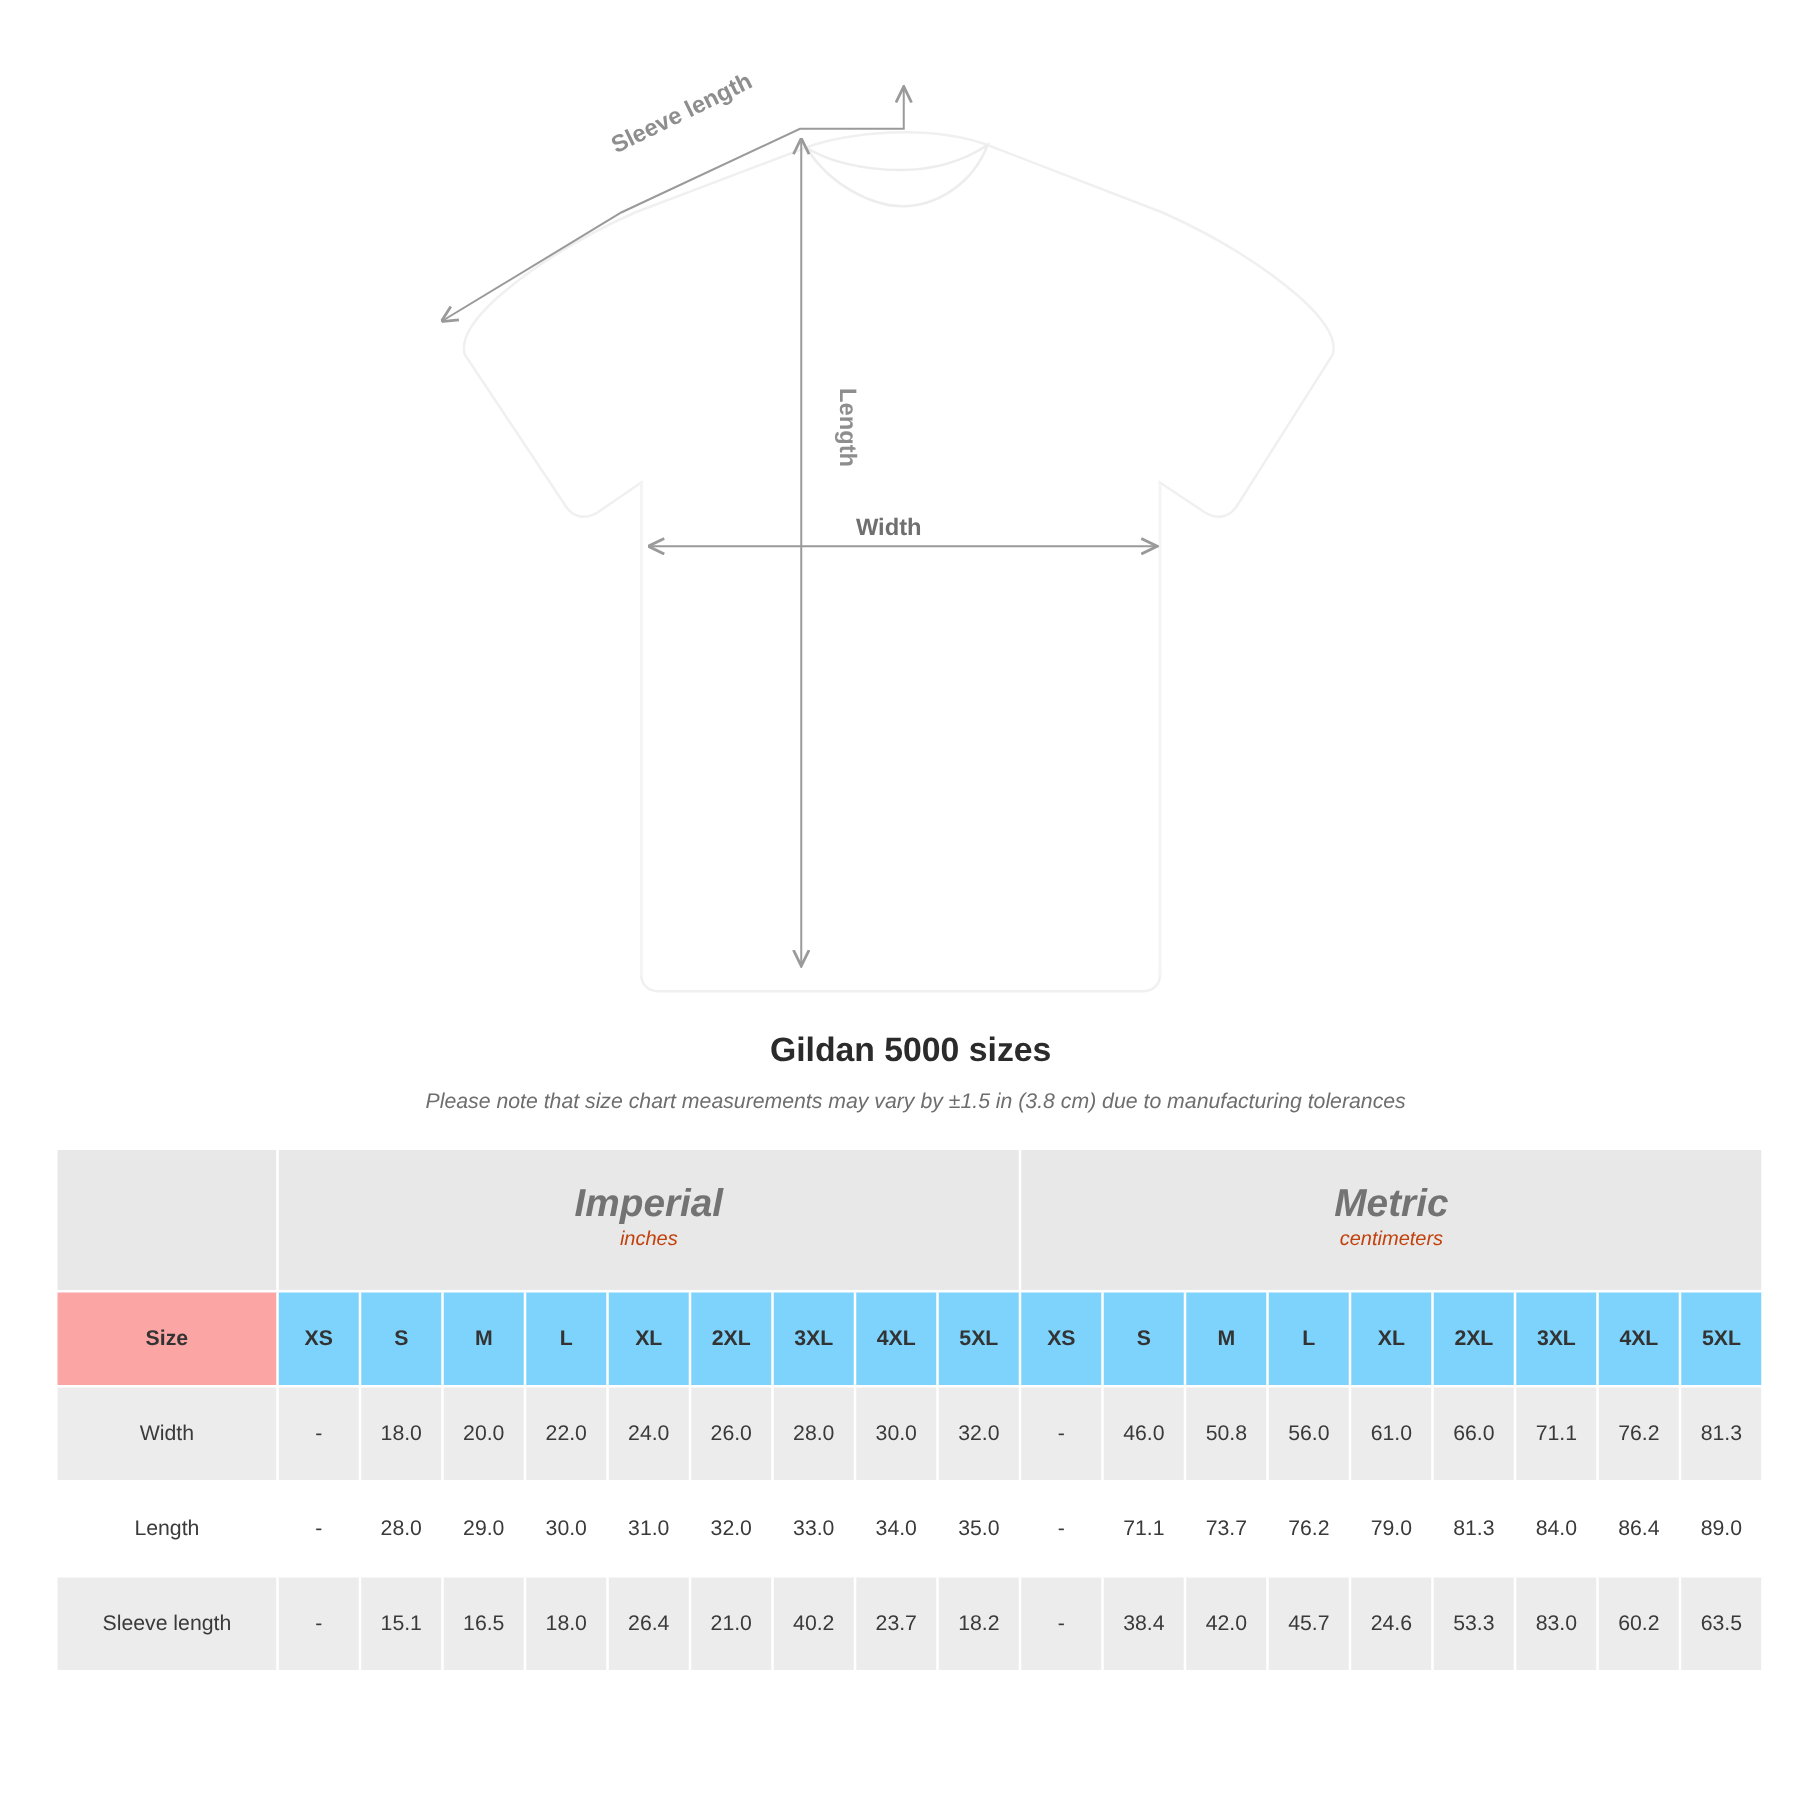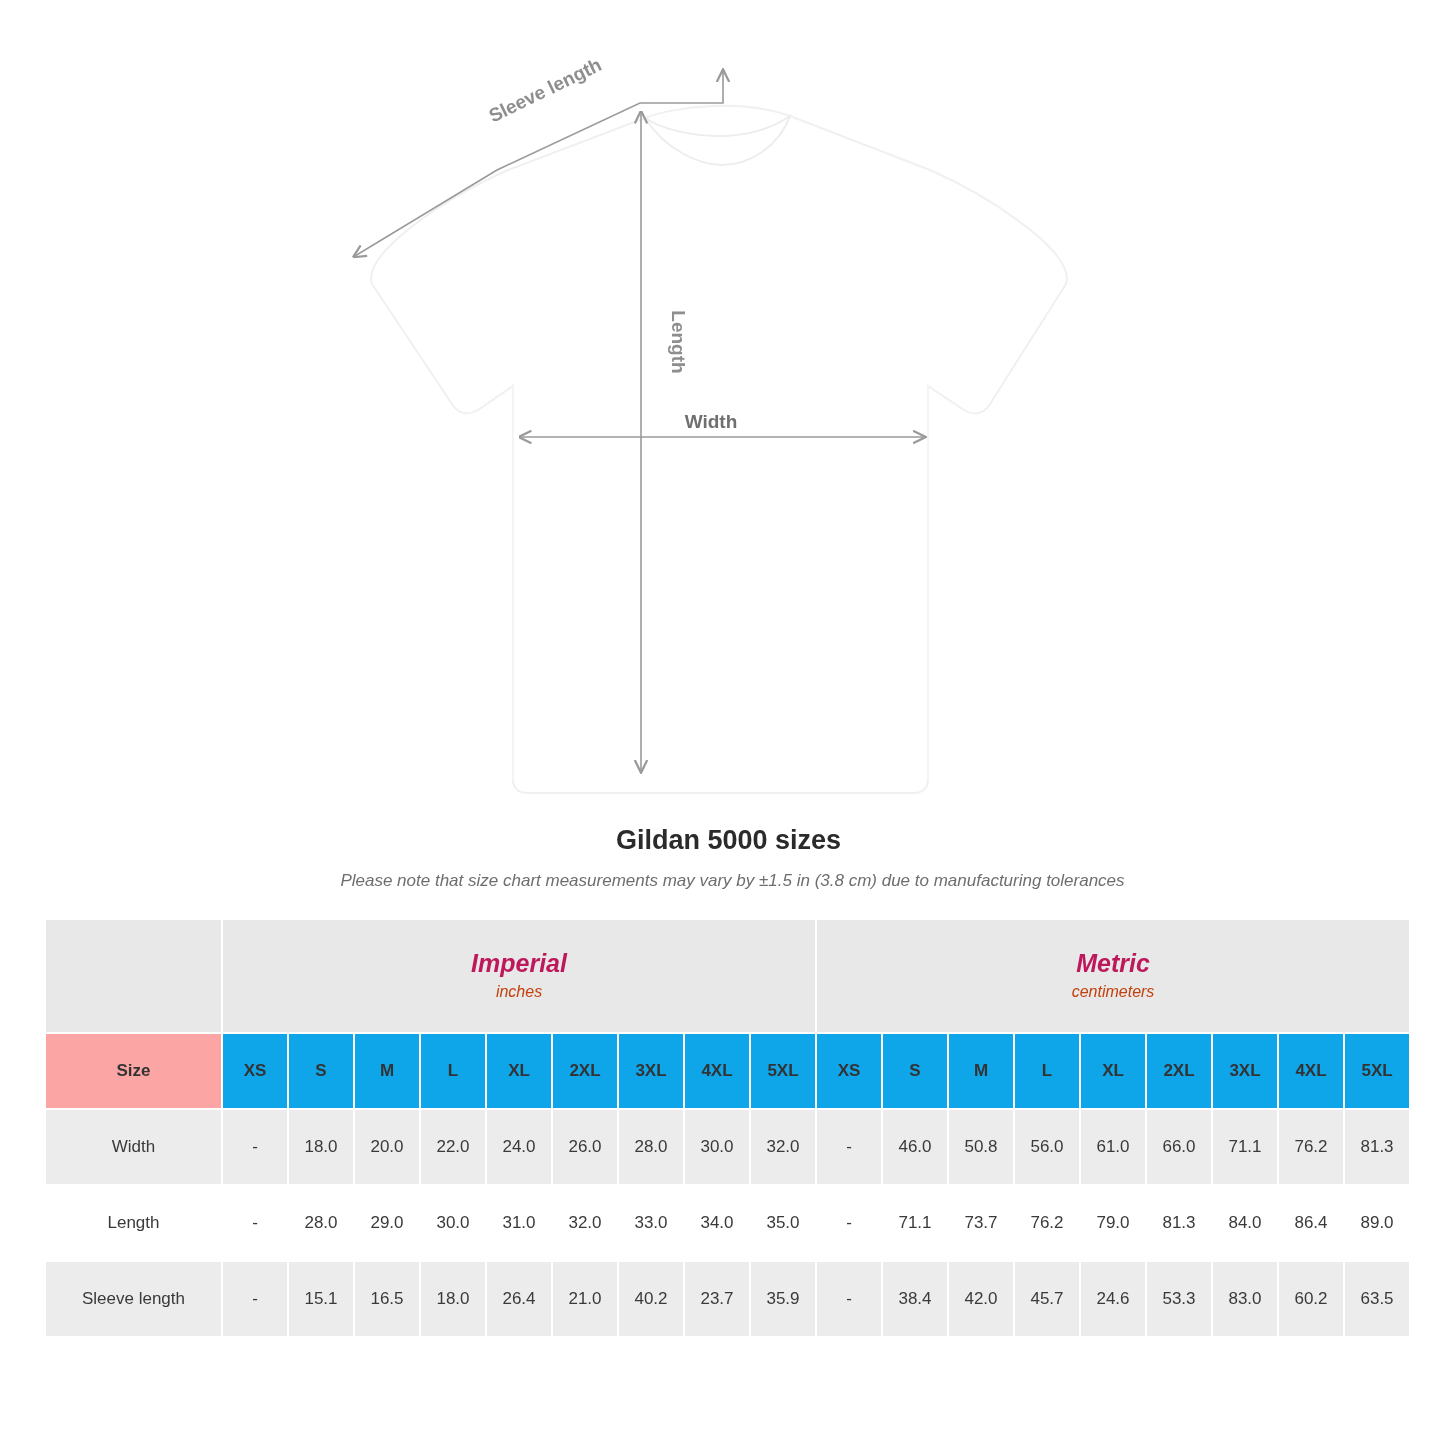--- a/index.html
+++ b/index.html
@@ -68,35 +68,35 @@
     font-size: 17px;
     color: #3a3a3a;
     font-weight: normal;
     padding: 0;
   }
   .unit-head {
     height: 112px;
     background: #e8e8e8;
   }
   .unit-head .unit-name {
-    font-size: 25px;
+    font-size: 31px;
     font-style: italic;
     font-weight: bold;
-    color: #be185d;
+    color: #737373;
     line-height: 32px;
   }
   .unit-head .unit-sub {
     font-size: 16px;
     font-style: italic;
     color: #c2410c;
     line-height: 26px;
   }
   tr.head-row td, tr.head-row th {
     height: 74px;
-    background: #0ea5e9;
+    background: #7dd3fc;
     font-weight: bold;
     font-size: 17px;
     color: #333333;
   }
   tr.head-row td.rowlabel {
     background: #fca5a5;
   }
   tr.data-row td {
     height: 74px;
   }
@@ -267,21 +267,21 @@
         <tr class="data-row row-shaded">
           <td class="rowlabel">Sleeve length</td>
           <td>-</td>
           <td>15.1</td>
           <td>16.5</td>
           <td>18.0</td>
           <td>26.4</td>
           <td>21.0</td>
           <td>40.2</td>
           <td>23.7</td>
-          <td>35.9</td>
+          <td>18.2</td>
           <td>-</td>
           <td>38.4</td>
           <td>42.0</td>
           <td>45.7</td>
           <td>24.6</td>
           <td>53.3</td>
           <td>83.0</td>
           <td>60.2</td>
           <td>63.5</td>
         </tr>

